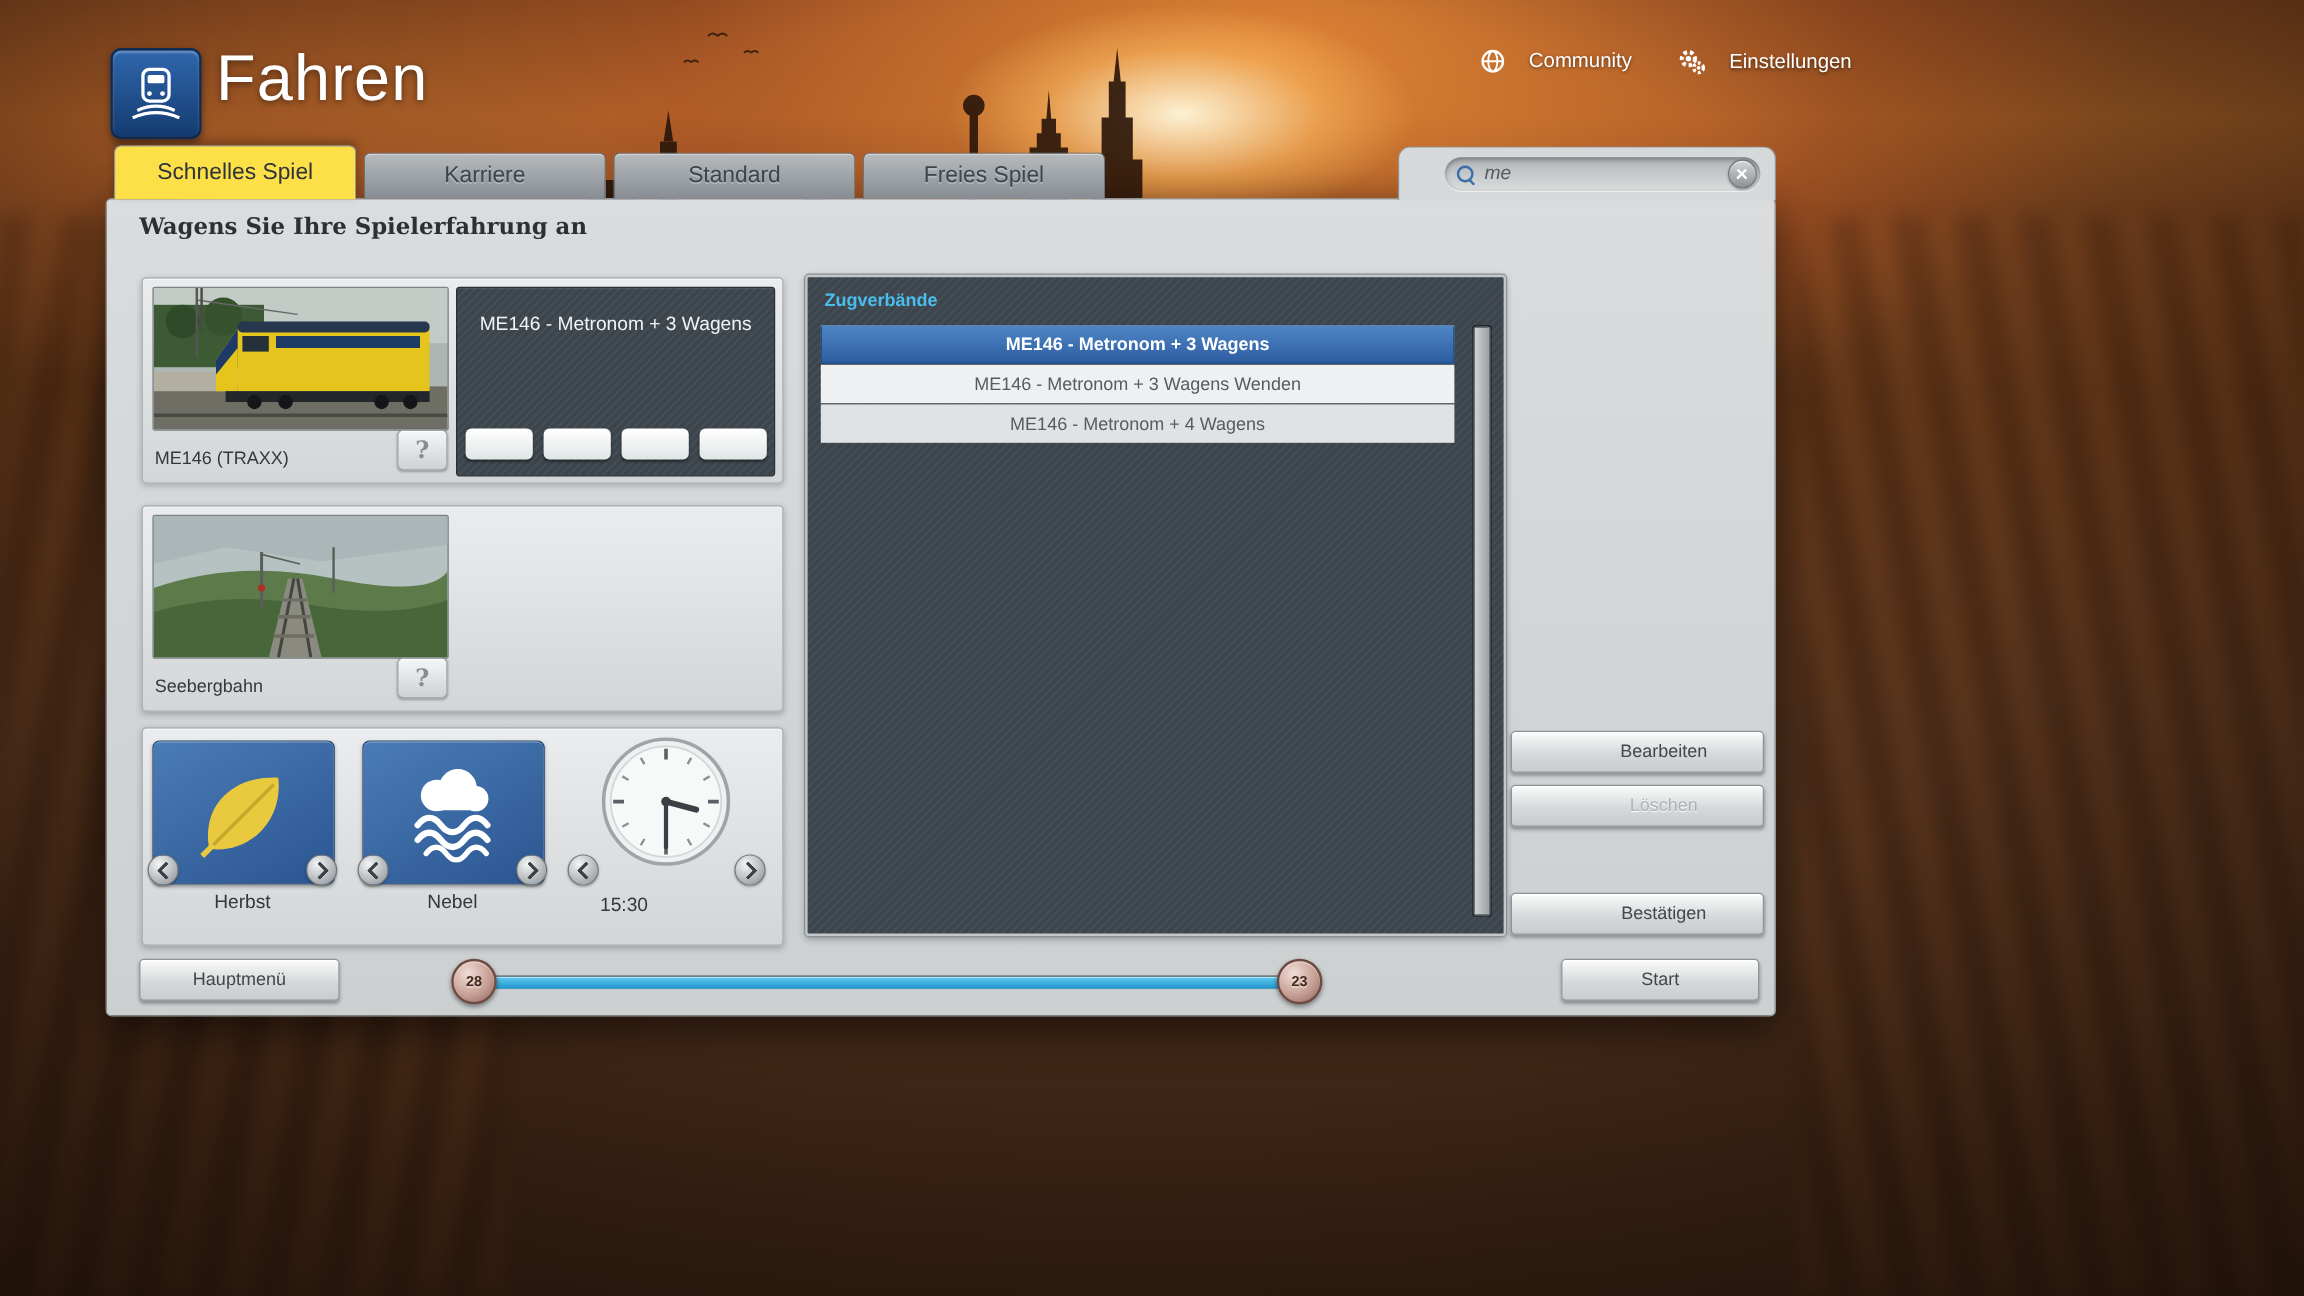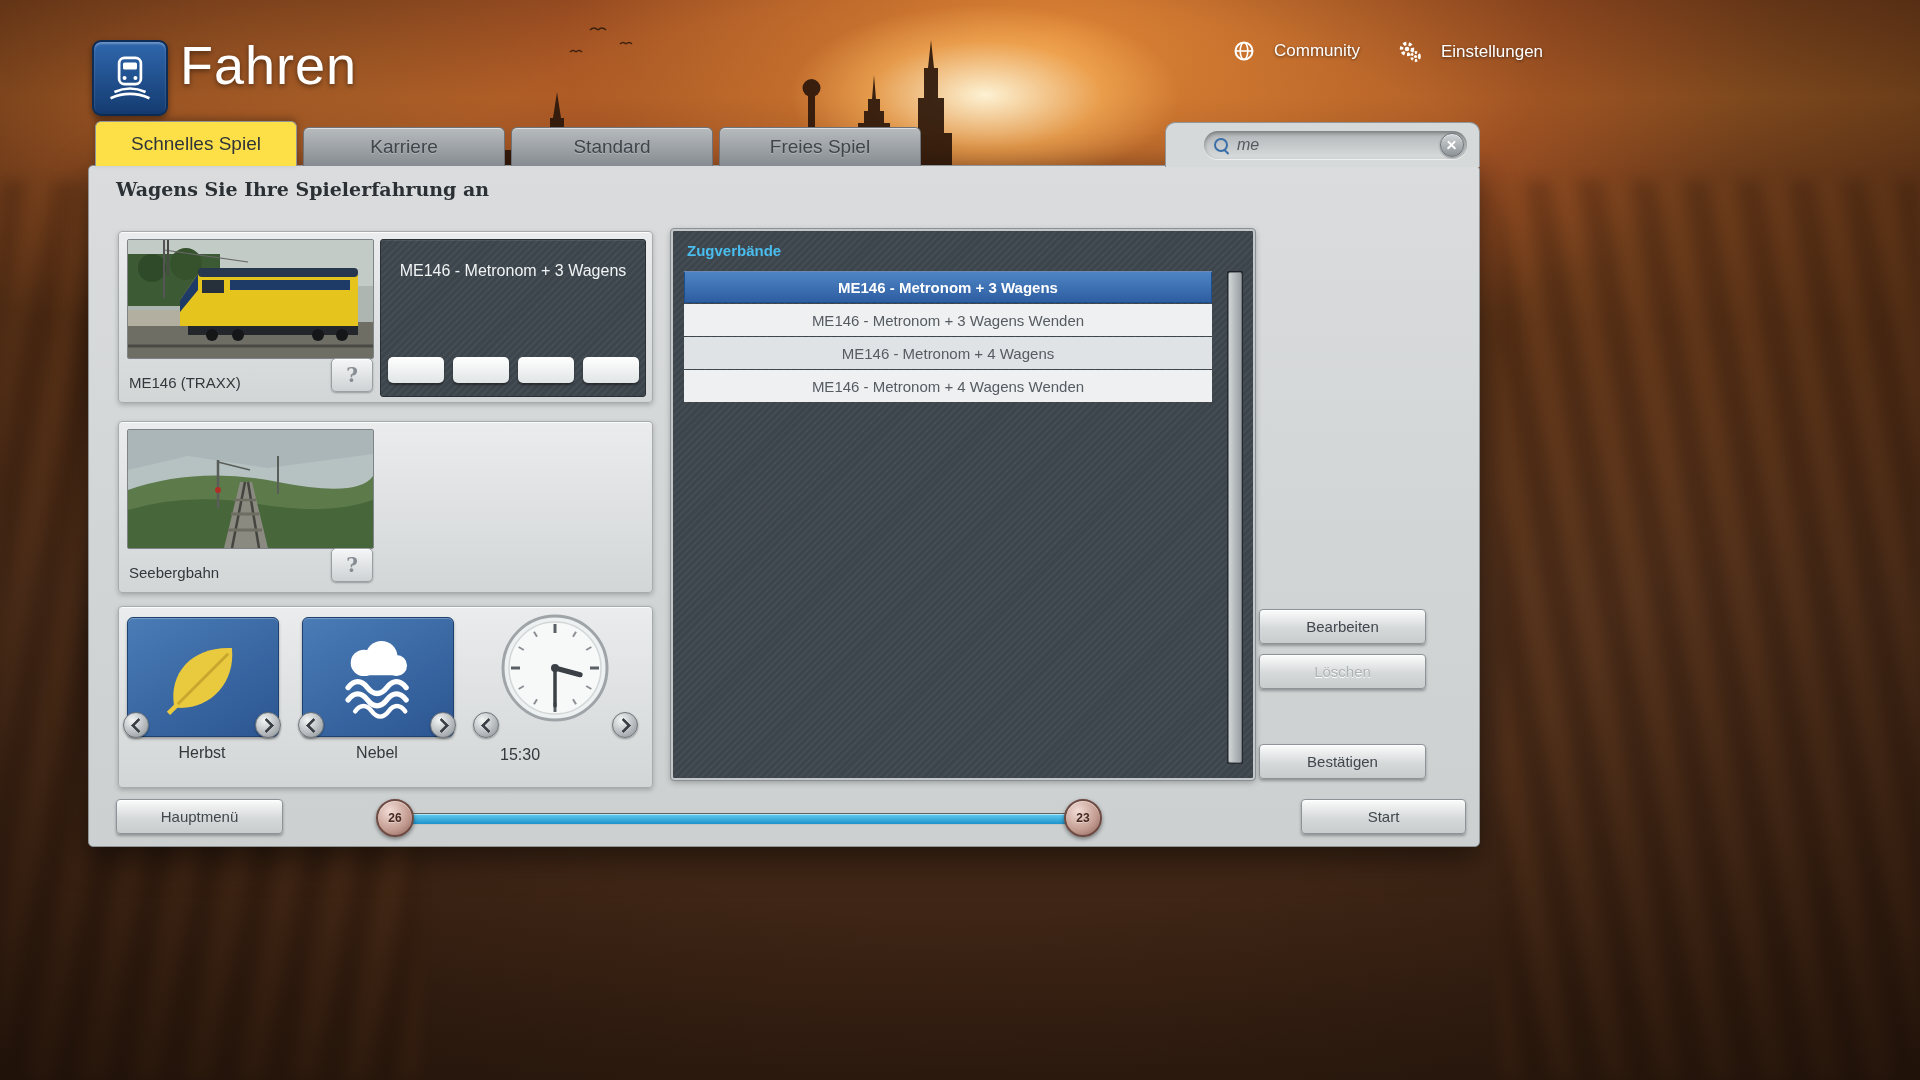--- a/index.html
+++ b/index.html
@@ -119,21 +119,21 @@
   .scrollbar{position:absolute;right:10px;top:40px;bottom:14px;width:16px;background:#2d3339;
        border-radius:2px;box-shadow:inset 0 1px 3px rgba(0,0,0,.5);}
   .scroll-thumb{position:absolute;left:1px;right:1px;top:1px;bottom:1px;cursor:pointer;
        background:linear-gradient(90deg,#d0d4d6,#9aa0a4);border-radius:2px;border:1px solid #757b7f;}
 
   
   .btn{display:flex;align-items:center;justify-content:center;font-size:15px;color:#41474d;cursor:pointer;
        background:linear-gradient(#fbfcfc,#d6d9da 55%,#c8cccd);border:1px solid #8d9398;border-radius:4px;
        box-shadow:0 2px 3px rgba(0,0,0,.3), inset 0 1px 0 #fff;}
   .btn.disabled{color:#adb2b5;text-shadow:0 1px 0 #fff;cursor:default;}
-  .btn.side{position:absolute;left:1170px;width:165px;height:33px;}
+  .btn.side{position:absolute;left:1170px;width:165px;height:33px;padding-left:44px;}
   .btn.edit{top:443px;} .btn.del{top:488px;} .btn.confirm{top:578px;}
   .btn.mainmenu{position:absolute;left:27px;top:633px;width:165px;height:33px;}
   .btn.start{position:absolute;left:1212px;top:633px;width:163px;height:33px;}
 
   
   .slider{position:absolute;left:302px;top:631px;width:705px;height:40px;}
   .slider-track{position:absolute;left:0;top:16px;width:705px;height:12px;border-radius:6px;cursor:pointer;
        background:linear-gradient(#989ea1,#c7cbcd);box-shadow:inset 0 2px 3px rgba(0,0,0,.45);}
   .slider-fill{position:absolute;left:2px;top:17px;width:690px;height:10px;border-radius:5px;
        background:linear-gradient(#64cef2,#1e92ca);box-shadow:inset 0 1px 0 rgba(255,255,255,.5);}
@@ -346,32 +346,31 @@
       </div>
     <div class="time-label">15:30</div>
   </div>
 
   <div class="consists">
     <div class="consists-title">Zugverbände</div>
     <div class="rows">
       <div class="row selected">ME146 - Metronom + 3 Wagens</div>
       <div class="row">ME146 - Metronom + 3 Wagens Wenden</div>
       <div class="row">ME146 - Metronom + 4 Wagens</div>
-      <div class="row">ME146 - Metronom + 4 Wagens Wenden</div>
     </div>
     <div class="scrollbar">
       <div class="scroll-thumb"></div>
     </div>
   </div>
 
   <div class="btn side edit">Bearbeiten</div>
   <div class="btn side del disabled">Löschen</div>
   <div class="btn side confirm">Bestätigen</div>
 
   <div class="btn mainmenu">Hauptmenü</div>
   <div class="slider">
     <div class="slider-track"></div>
     <div class="slider-fill"></div>
-    <div class="handle hl">26</div>
+    <div class="handle hl">28</div>
     <div class="handle hr">23</div>
   </div>
   <div class="btn start">Start</div>
 </div>
 
 </body></html>

